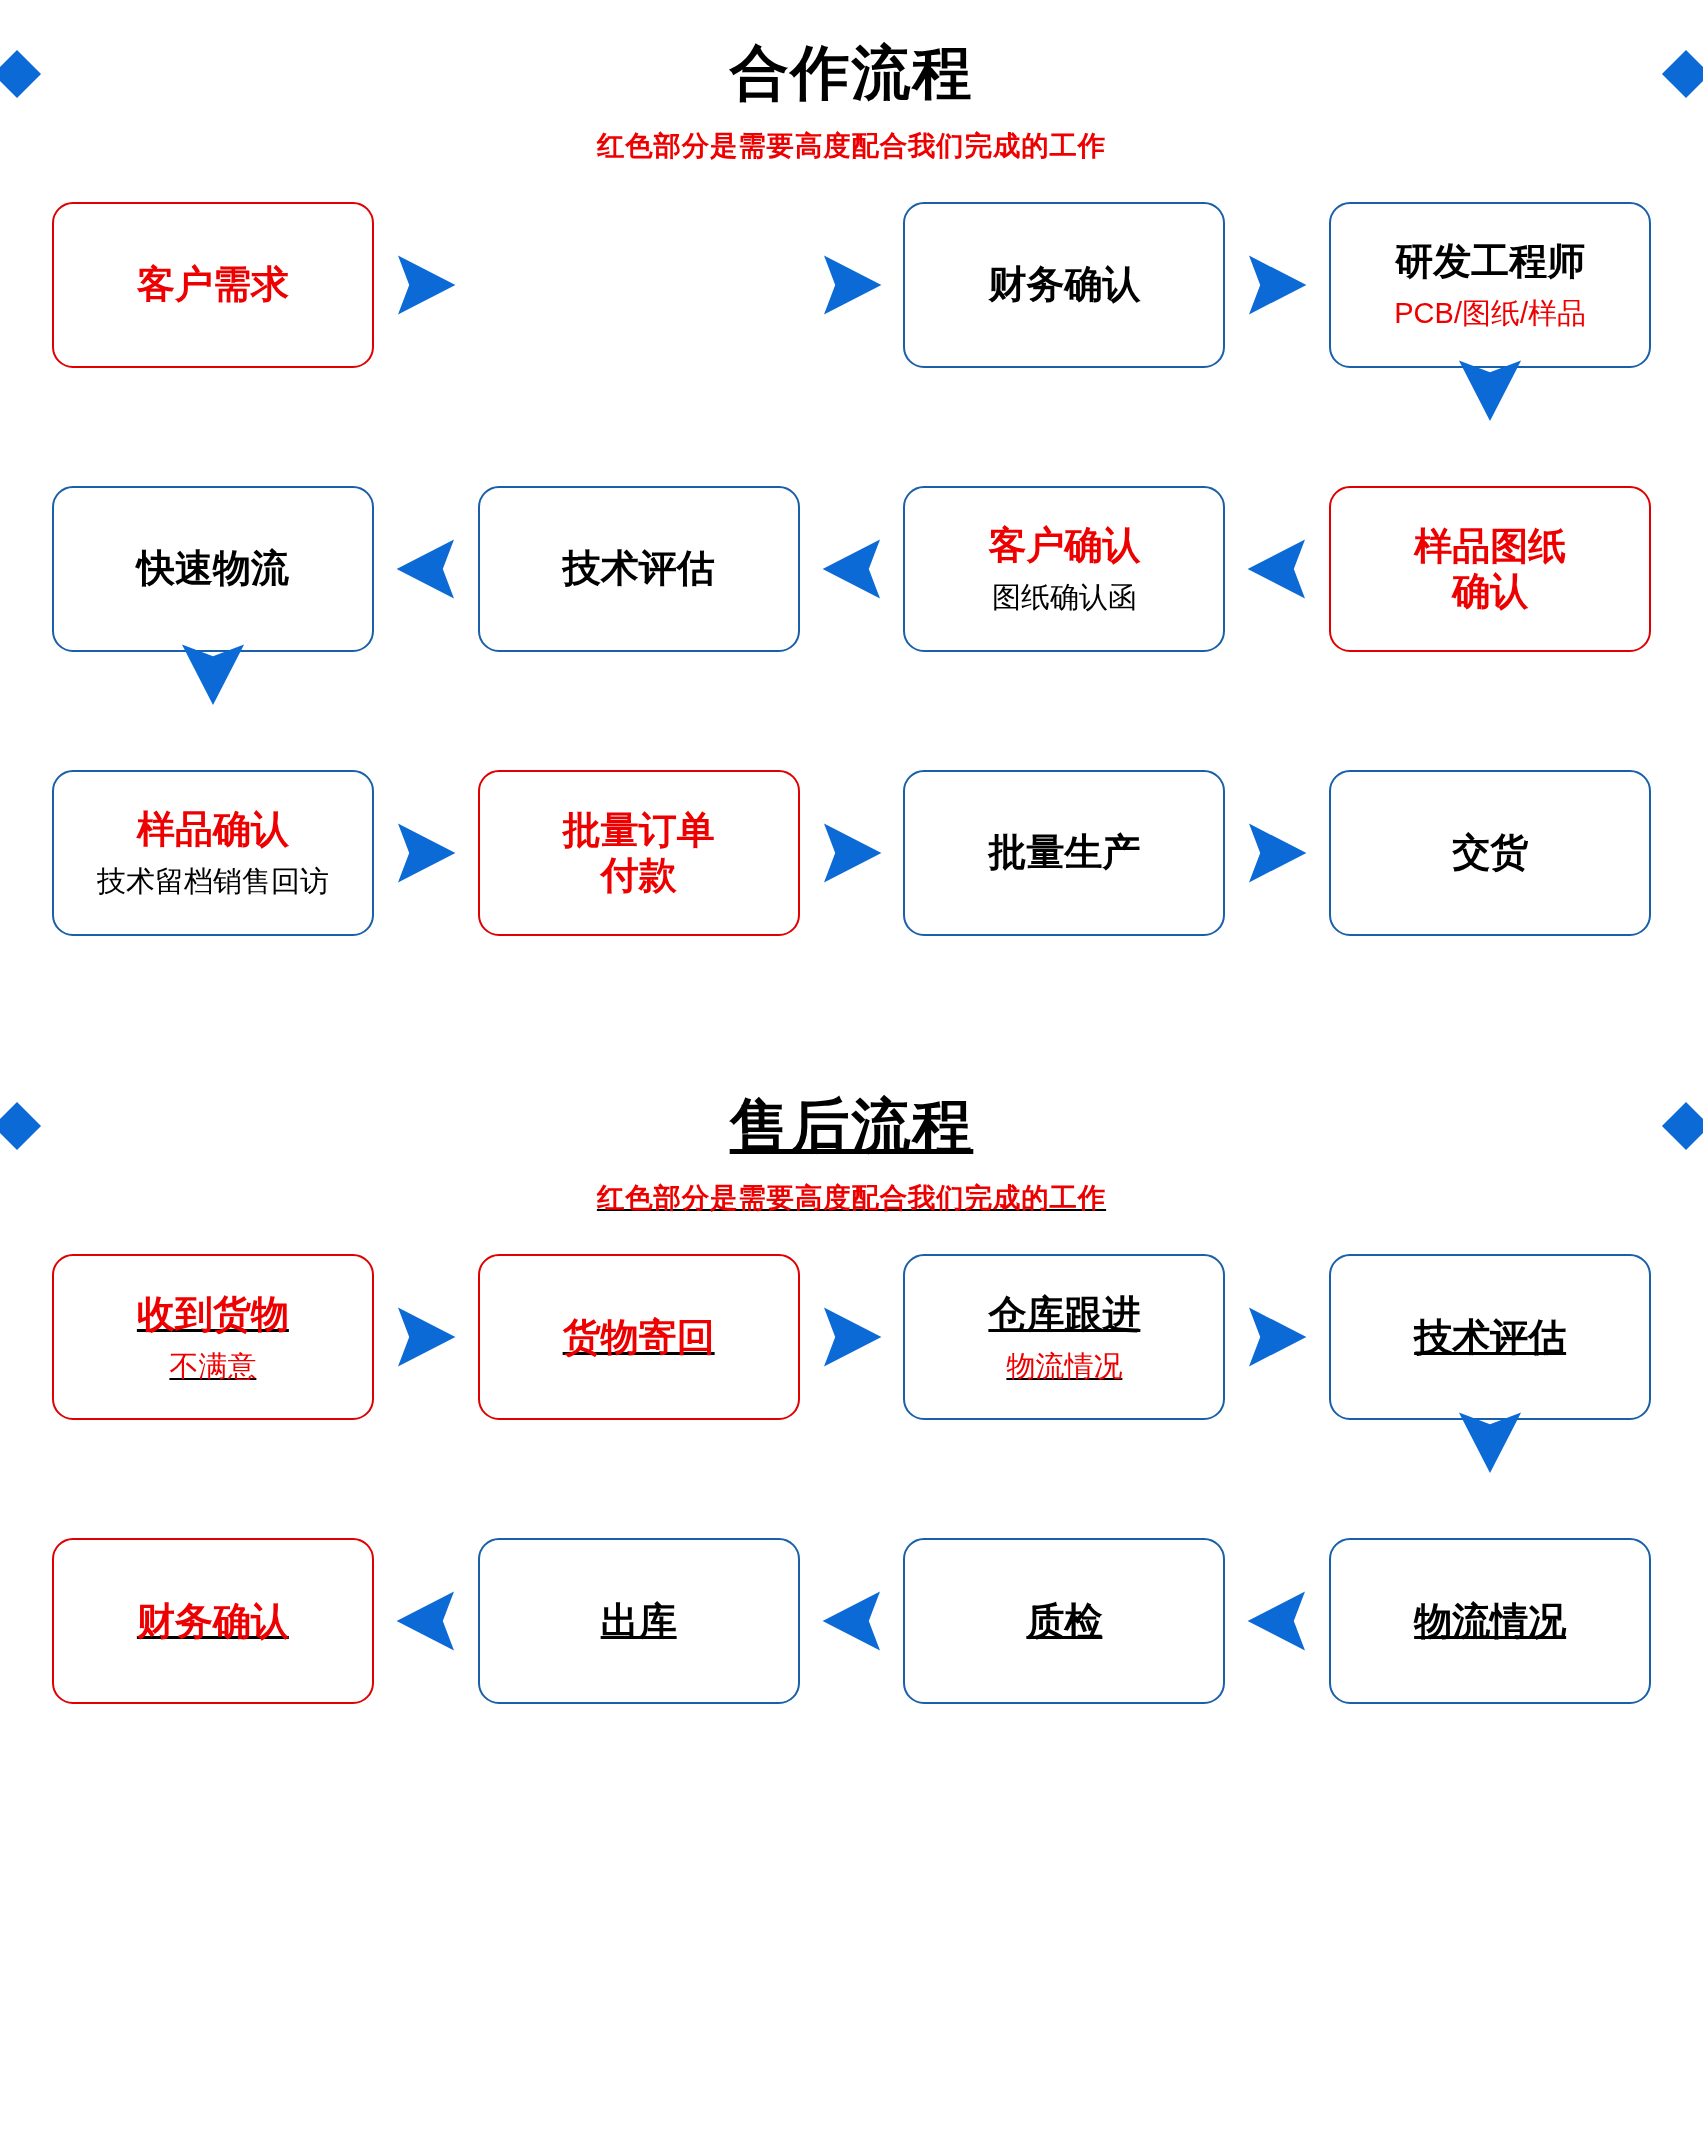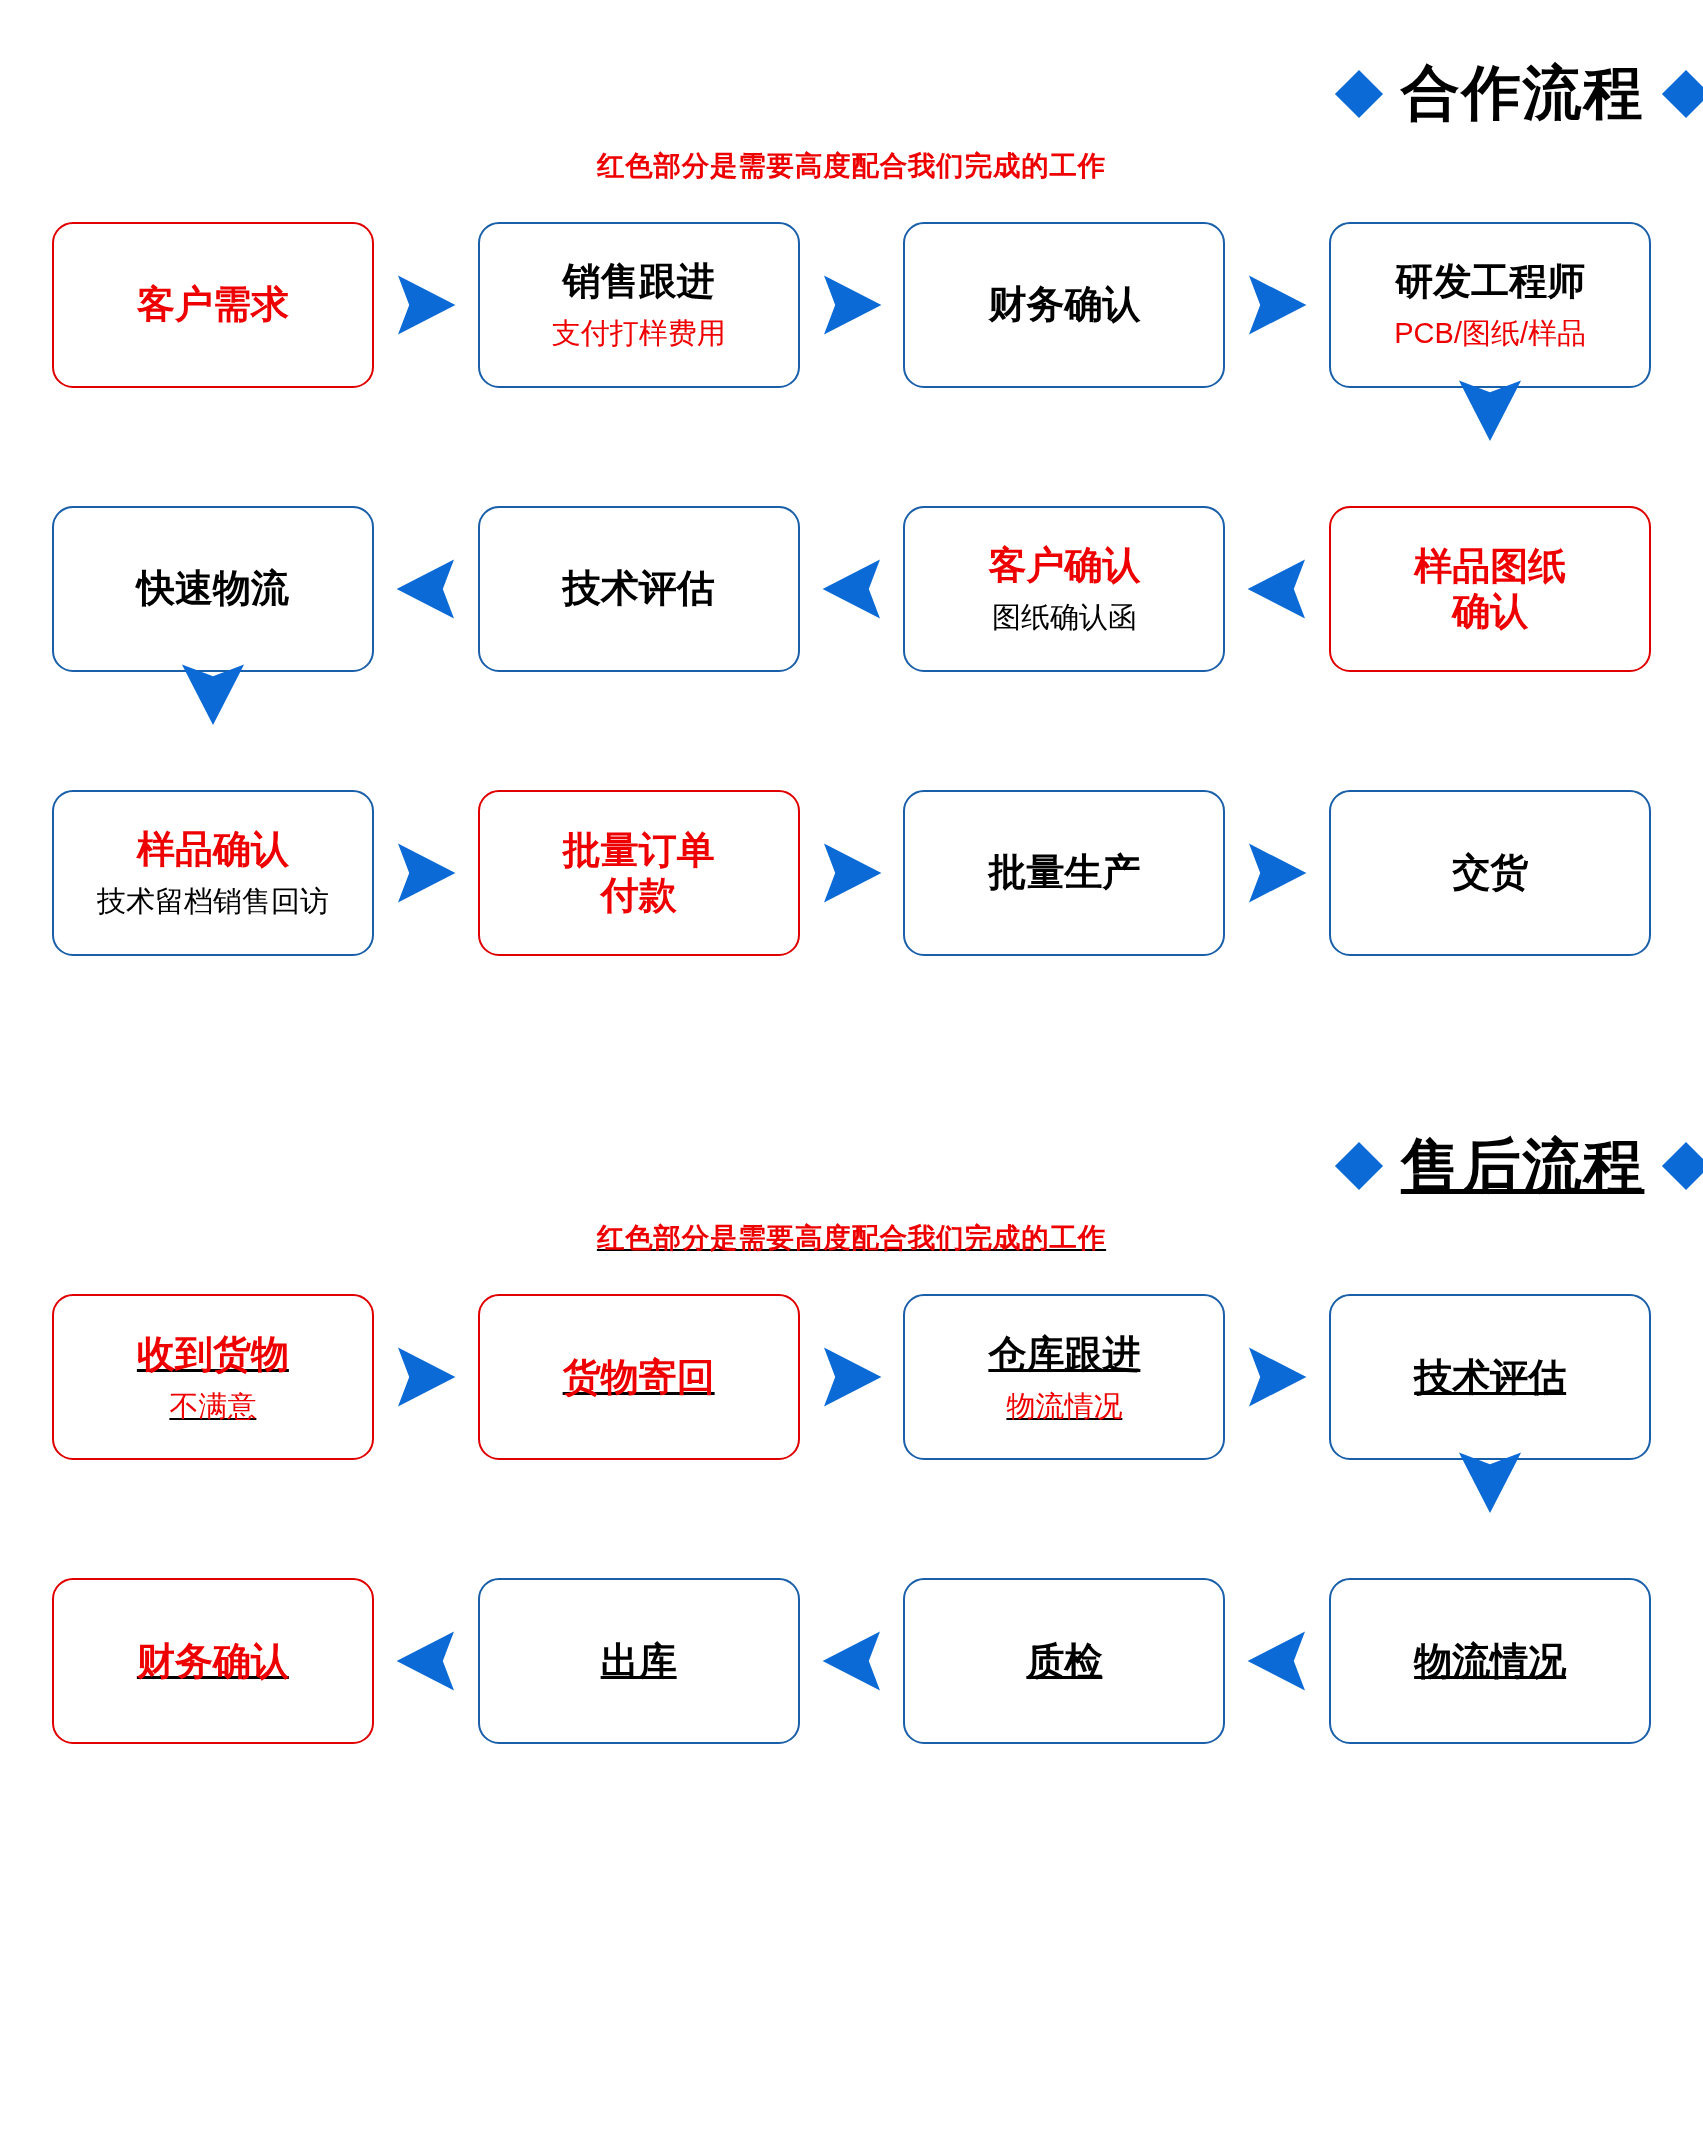--- a/index.html
+++ b/index.html
@@ -15,23 +15,22 @@
     position: relative;
     overflow: hidden;
   }
 
   .page { position: relative; width: 1703px; }
 
   
   .section-title {
     display: flex;
     align-items: center;
-    justify-content: flex-end;
+    justify-content: space-between;
     gap: 24.6px;
-    margin-top: 20px;
   }
   .section-title .title-text {
     font-size: 59px;
     font-weight: bold;
     color: #000000;
     letter-spacing: 1.9px;
     line-height: 1;
   }
   .diamond {
     width: 34px;
@@ -148,24 +147,20 @@
             <div class="node red">
               <div class="main red">客户需求</div>
             </div>
             <div class="arrow-h right">
               <svg viewBox="0 0 100 100" xmlns="http://www.w3.org/2000/svg">
                 <path d="M10 8 L92 50 L10 92 L26 50 Z" fill="#0b6ad6"></path>
               </svg>
             </div>
           </div>
           <div class="cell">
-            <div class="node">
-              <div class="main">销售跟进</div>
-              <div class="sub red">支付打样费用</div>
-            </div>
             <div class="arrow-h right">
               <svg viewBox="0 0 100 100" xmlns="http://www.w3.org/2000/svg">
                 <path d="M10 8 L92 50 L10 92 L26 50 Z" fill="#0b6ad6"></path>
               </svg>
             </div>
           </div>
           <div class="cell">
             <div class="node">
               <div class="main">财务确认</div>
             </div>

